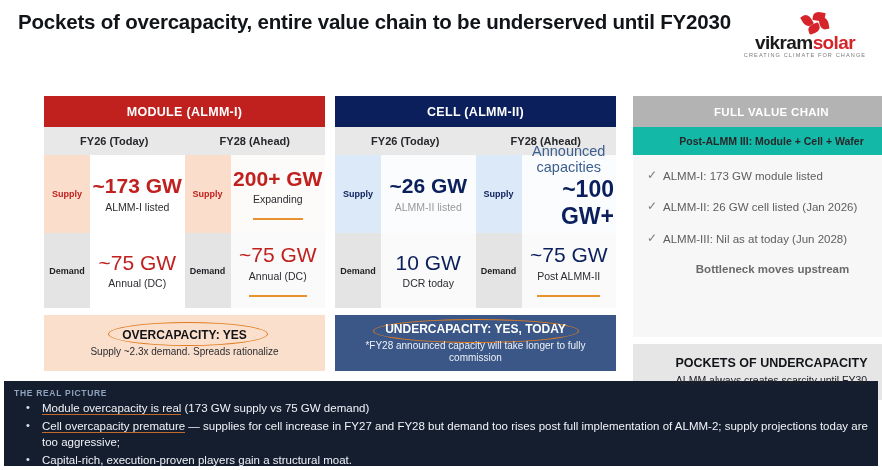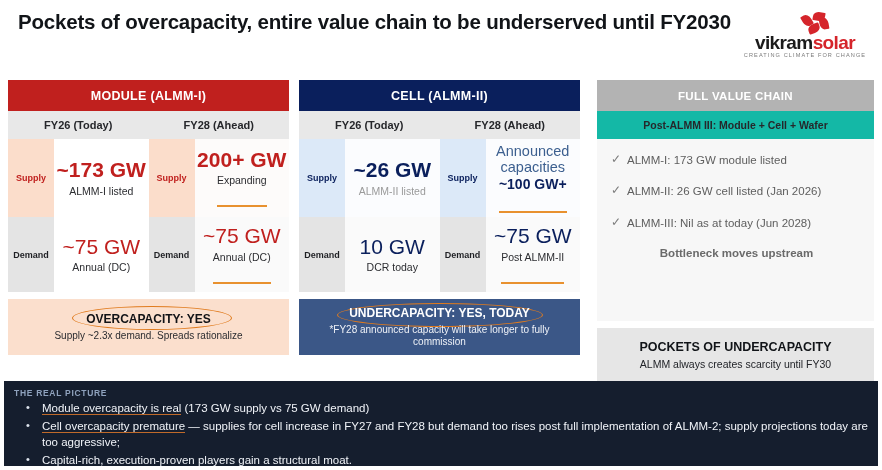--- a/index.html
+++ b/index.html
@@ -26,21 +26,21 @@
     white-space: nowrap;
   }
   .logo-word .vik { color: #1b1b1b; }
   .logo-word .sol { color: #d5252b; }
   .logo-tag {
     position: absolute; left: 0; top: 40px; width: 126px; text-align: center;
     font-size: 5.6px; letter-spacing: 1.1px; color: #7b7b7b; white-space: nowrap;
   }
 
   
-  .panel { position: absolute; top: 80px; }
+  .panel { position: absolute; top: 96px; margin-left: 36px; }
   #panel-module { left: 8px;   width: 281px; }
   #panel-cell   { left: 299px; width: 281px; }
   #panel-fvc    { left: 597px; width: 277px; }
 
   .panel-head {
     height: 31px; display: flex; align-items: center; justify-content: center;
     color: #fff; font-size: 12.5px; font-weight: bold; letter-spacing: 0.3px;
   }
   #panel-module .panel-head { background: #c0201e; }
   #panel-cell   .panel-head { background: #0a1f5c; }
@@ -83,23 +83,23 @@
   #panel-cell .row.supply .lab { background: #dce9f8; color: #0a1f5c; }
   #panel-cell .row.supply .val { background: #fbfcfe; }
   #panel-cell .row.demand .lab { background: #e4e4e4; color: #1f2024; }
   #panel-cell .row.demand .val { background: #fafafa; }
   #panel-cell .big { color: #0a1f5c; }
 
   .big { font-size: 21px; font-weight: bold; line-height: 1.05; }
   .big.grey { color: #a3a3a3; font-weight: normal; }
   .sub { font-size: 10.5px; color: #2c2d31; margin-top: 3px; }
   .sub.grey { color: #9a9a9a; }
-  .ul { border-bottom: 2px solid #e8912f; padding-bottom: 19px; display: inline-block; }
+  .ul { border-bottom: 2px solid #e8912f; padding-bottom: 13px; display: inline-block; }
   .announced { font-size: 14.5px; color: #3c5f8f; line-height: 1.12; font-weight: normal; }
-  .announced-big { font-size: 14px; font-weight: bold; color: #0a1f5c; margin-top: 1px; text-align: right; }
+  .announced-big { font-size: 23px; font-weight: bold; color: #0a1f5c; margin-top: 1px; text-align: right; }
 
   
   .pfoot {
     margin-top: 7px; height: 56px; display: flex; flex-direction: column;
     align-items: center; justify-content: center; text-align: center; padding: 8px 8px;
     position: relative;
   }
   #panel-module .pfoot { background: #fbdfcd; }
   #panel-cell   .pfoot { background: #3b5787; }
   #panel-fvc    .pfoot { background: #e6e6e6; }

